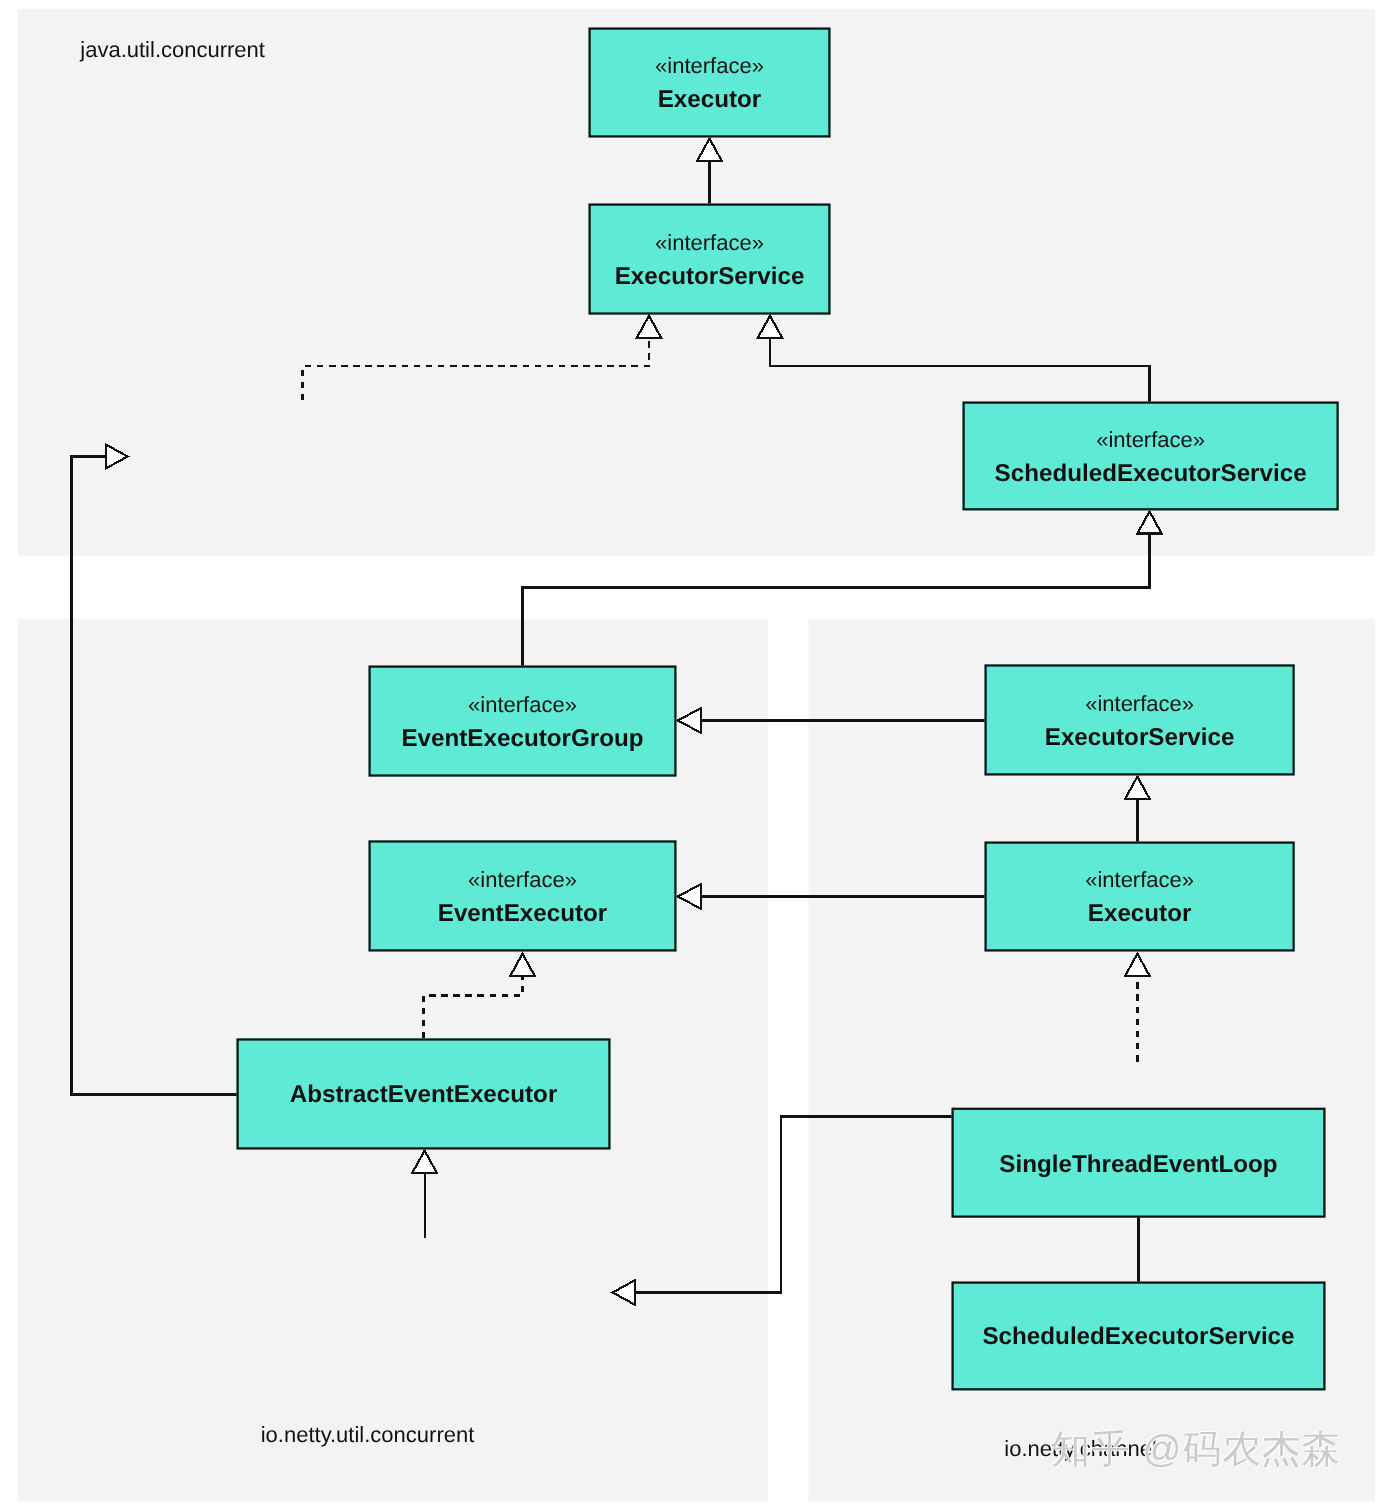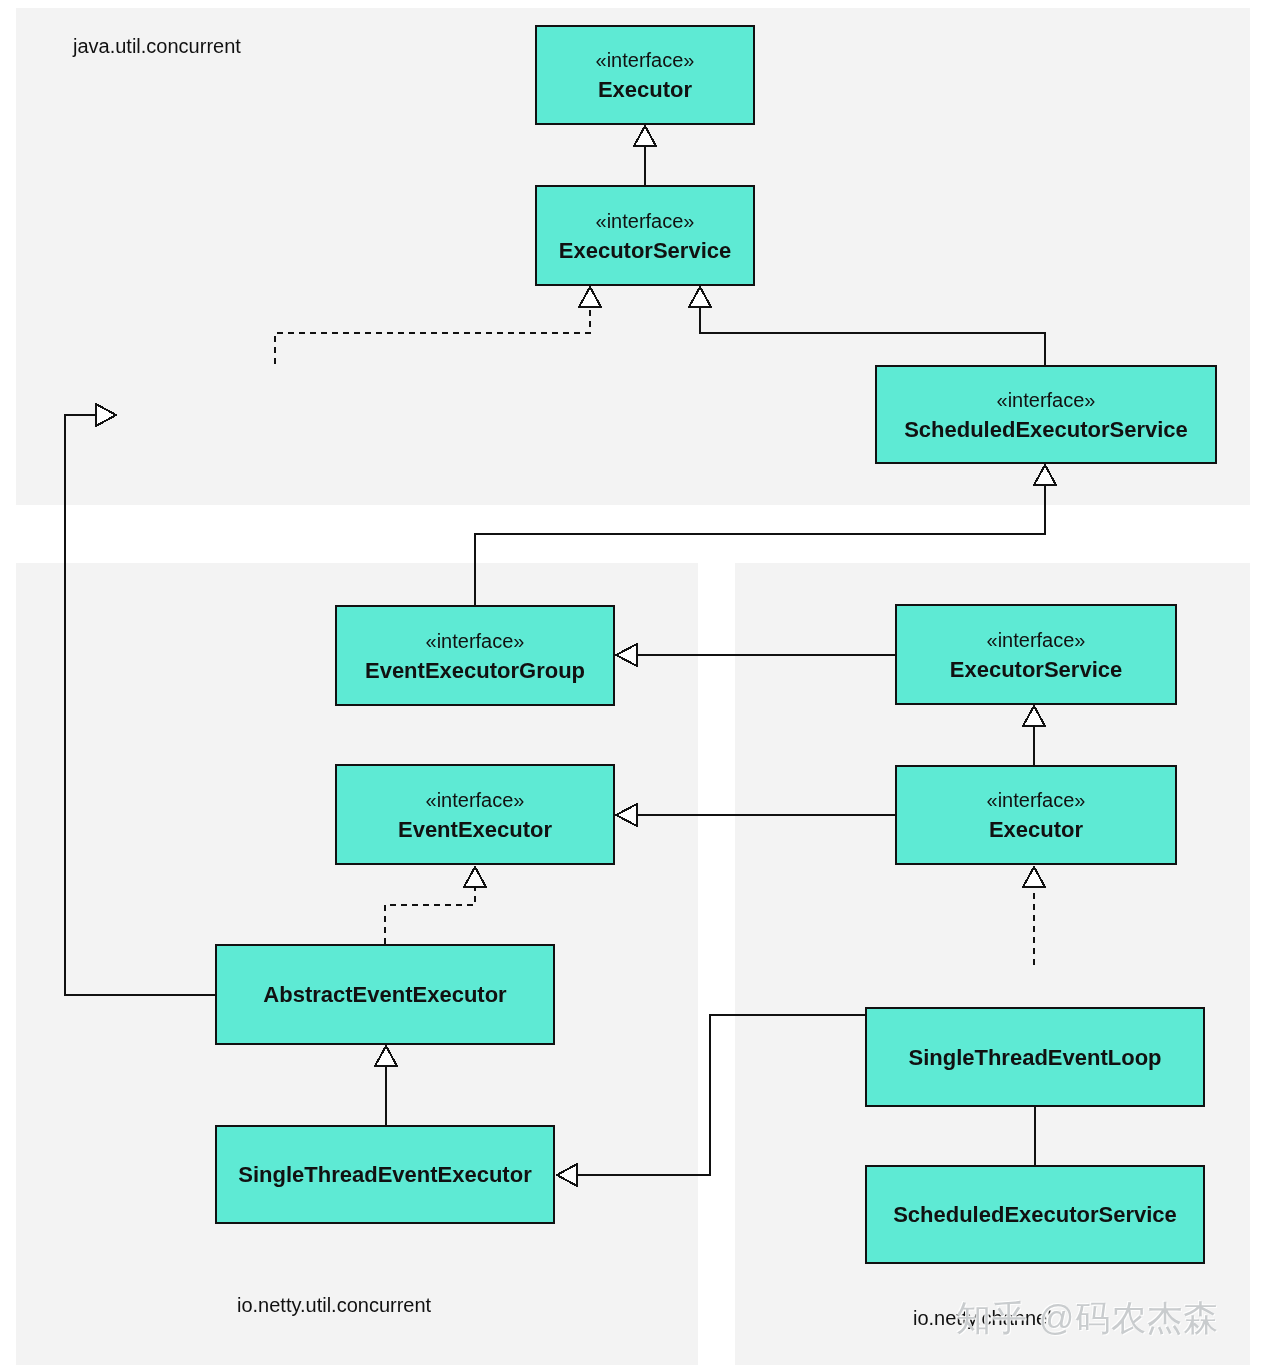--- a/index.html
+++ b/index.html
@@ -131,23 +131,20 @@
   </div>
 
   <div class="cls" id="c-abstract-event-executor">
     <div class="cname">AbstractEventExecutor</div>
   </div>
 
   <div class="cls" id="c-single-thread-event-loop">
     <div class="cname">SingleThreadEventLoop</div>
   </div>
 
-  <div class="cls" id="c-single-thread-event-executor">
-    <div class="cname">SingleThreadEventExecutor</div>
-  </div>
 
   <div class="cls" id="c-thread-per-channel-event-loop">
     <div class="cname">ScheduledExecutorService</div>
   </div>
 
   <div class="watermark" style="left:956px;top:1294px;">知乎 @码农杰森</div>
 
 </div>
 
 </body></html>

